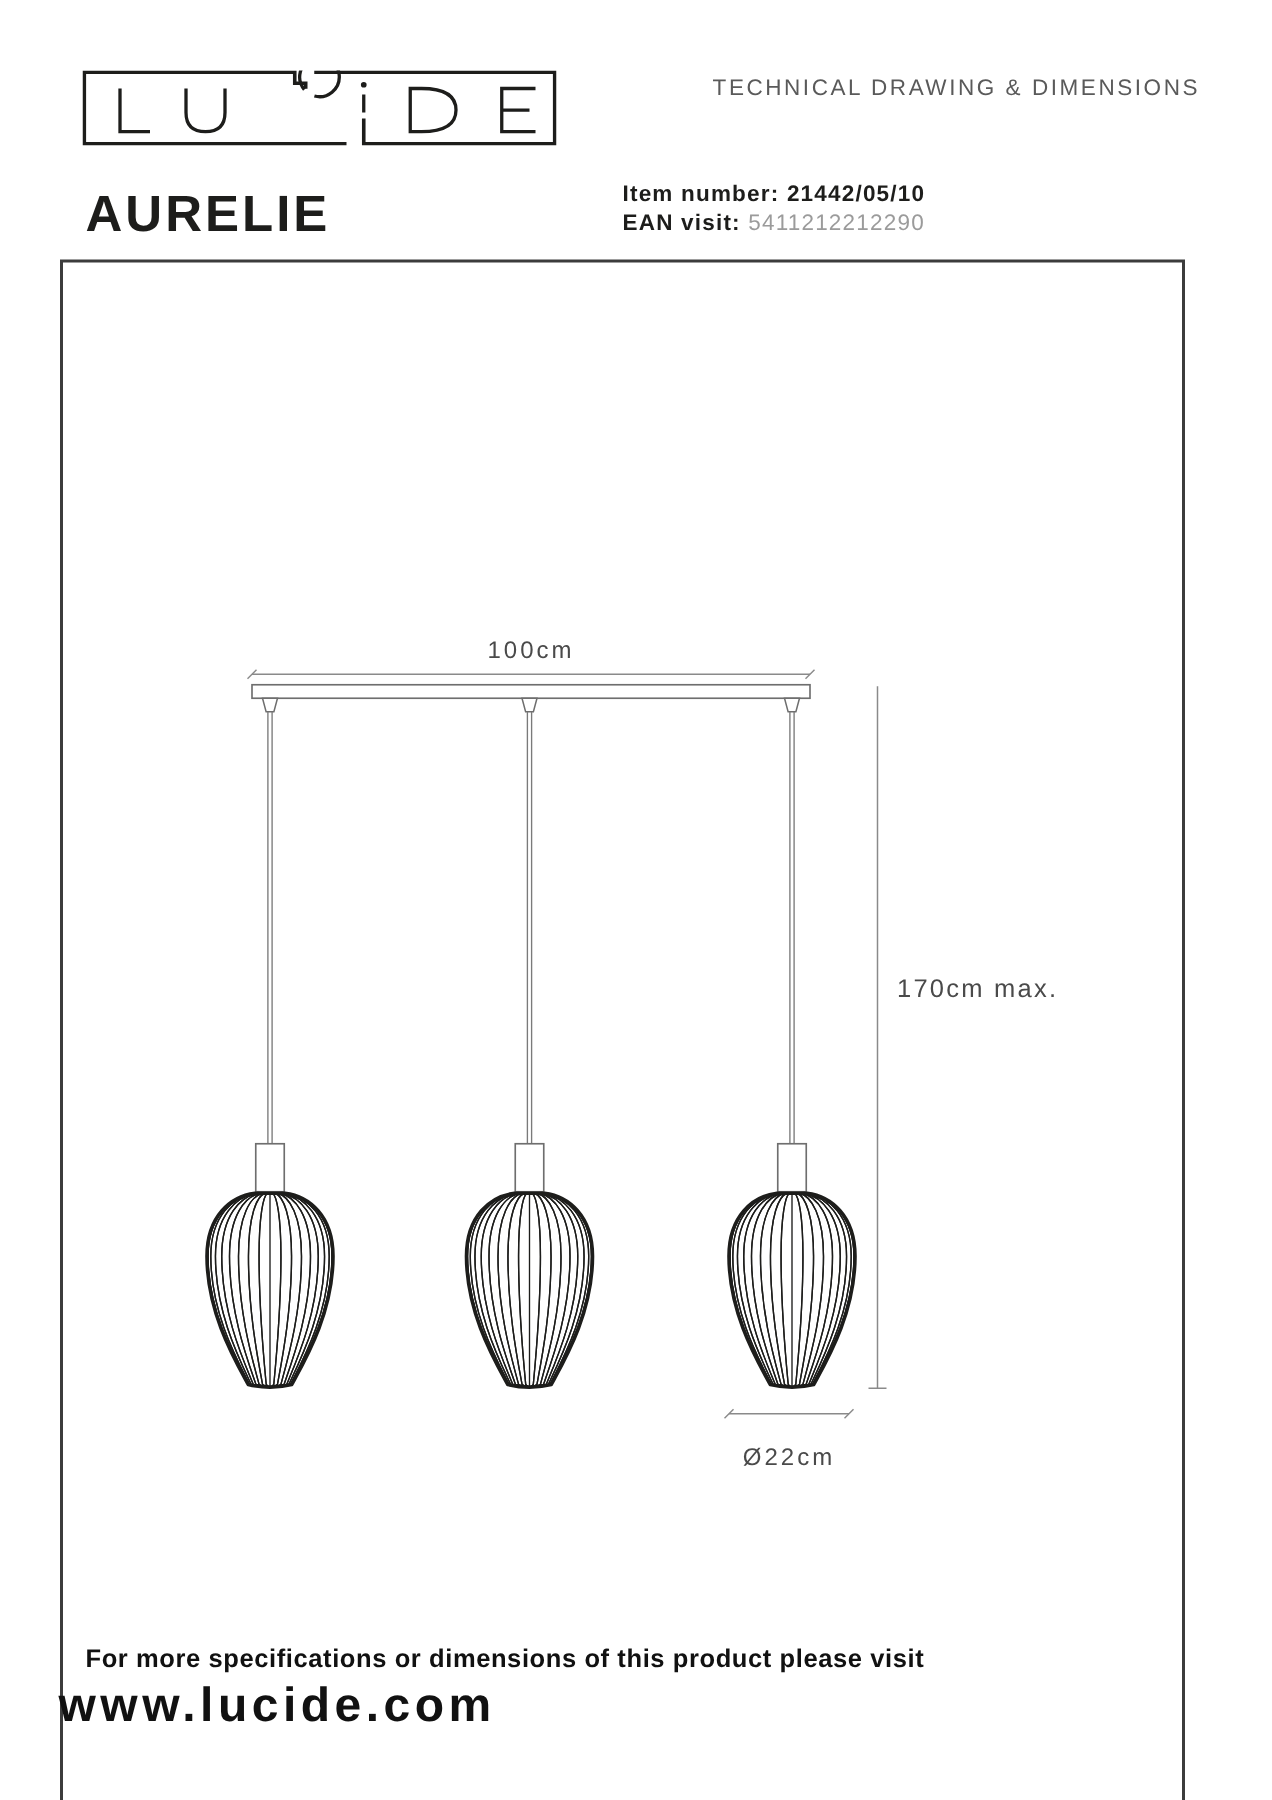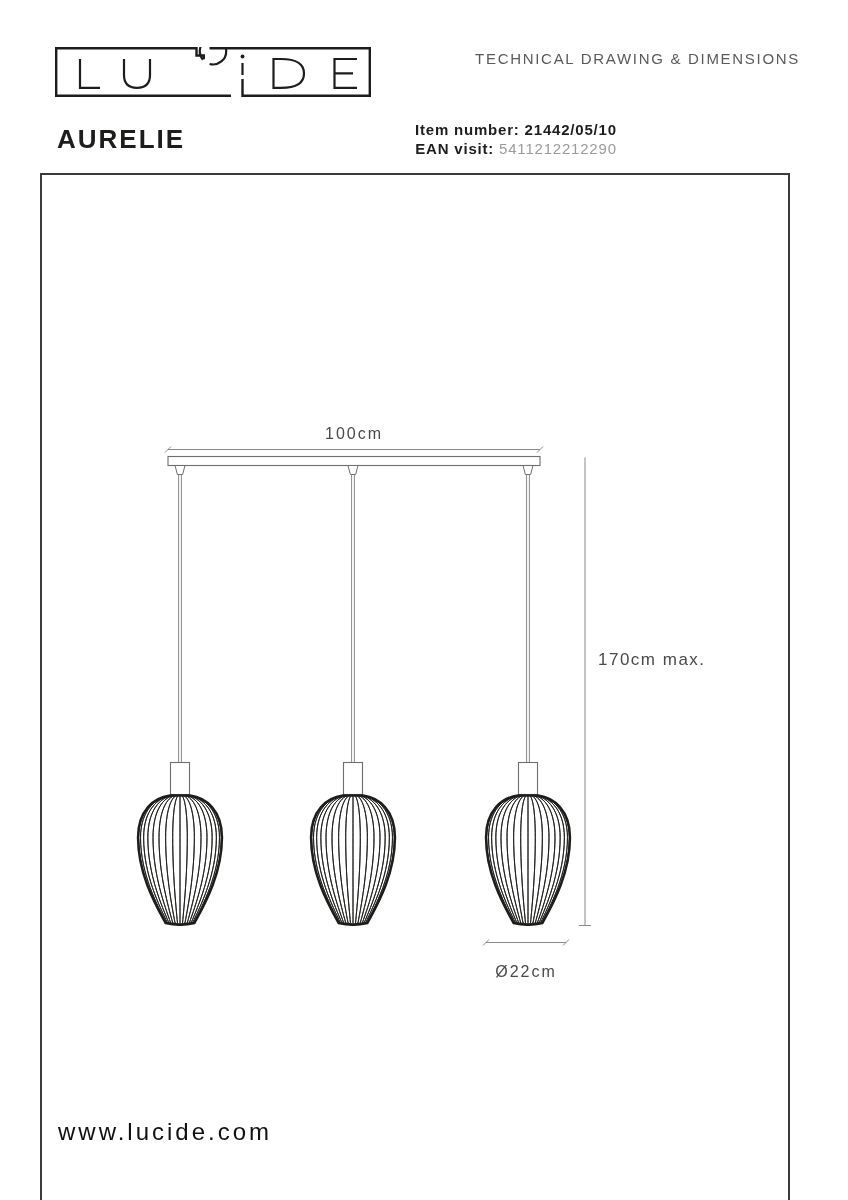--- a/index.html
+++ b/index.html
@@ -1,30 +1,30 @@
 <!DOCTYPE html>
 <html><head>
 <meta charset="utf-8">
 <style>
   html,body{margin:0;padding:0;background:#ffffff;}
   body{
     width:848px;height:1200px;position:relative;overflow:hidden;
     font-family:"Liberation Sans", sans-serif;color:#1d1d1b;
   }
-  .page{position:absolute;inset:0;background:#fff;text-align:right;}
+  .page{position:absolute;inset:0;background:#fff;}
 
   
   .logo-svg{position:absolute;left:55px;top:47px;}
   .doc-title{
     position:absolute;top:50px;right:48px;
     font-size:15px;letter-spacing:1.7px;color:#5a5a5a;font-weight:400;
   }
   .product-name{
     position:absolute;left:57px;top:124px;margin:0;
-    font-size:26px;font-weight:700;letter-spacing:2px;color:#1d1d1b;
+    font-size:34px;font-weight:700;letter-spacing:2px;color:#1d1d1b;
   }
   .item-info{
     position:absolute;left:415px;top:120px;
     font-size:15px;line-height:19px;letter-spacing:0.8px;
   }
   .item-info .lbl{font-weight:700;margin-top:16px;}
   .item-info .val-bold{font-weight:700;}
   .item-info .val-ean{color:#9b9b9b;font-weight:400;margin-top:36px;}
 
   
@@ -38,22 +38,22 @@
     fill:#4a4a4a;font-size:16px;letter-spacing:2px;
   }
   .dim-label.big{font-size:17px;letter-spacing:1.5px;}
 
   
   .footer-line1{
     position:absolute;left:57px;top:1096px;margin:0;
     font-size:17px;font-weight:700;letter-spacing:0.4px;color:#111;
   }
   .footer-site{
-    position:absolute;left:58px;top:1118px;margin:0;
-    font-size:24px;font-weight:400;letter-spacing:3px;color:#111;
+    position:absolute;left:39px;top:1118px;margin:0;
+    font-size:32px;font-weight:700;letter-spacing:3px;color:#111;
   }
 </style>
 </head>
 <body>
 
 <div class="page">
 
   <svg class="logo-svg" width="316" height="50" viewBox="0 0 316 50" role="img" aria-label="LUCIDE">
     <g fill="none" stroke="#1d1d1b" stroke-width="2.4">
 
@@ -140,15 +140,16 @@
 
       <g stroke="#8a8a8a" stroke-width="1">
         <line x1="444" y1="695" x2="524" y2="695"></line>
         <line x1="441" y1="698" x2="447" y2="692"></line>
         <line x1="521" y1="698" x2="527" y2="692"></line>
       </g>
       <text class="dim-label" x="484" y="729" text-anchor="middle">Ø22cm</text>
     </svg>
   </div>
 
+  <p class="footer-line1">For more specifications or dimensions of this product please visit</p>
   <p class="footer-site">www.lucide.com</p>
 
 </div>
 
 </body></html>

